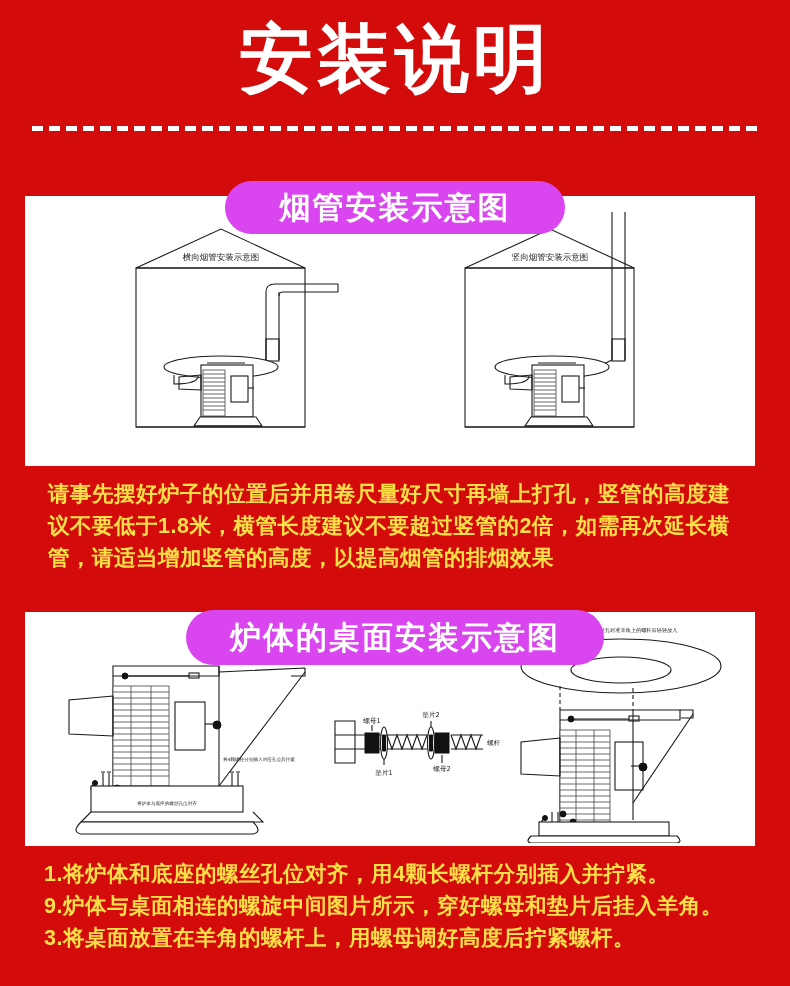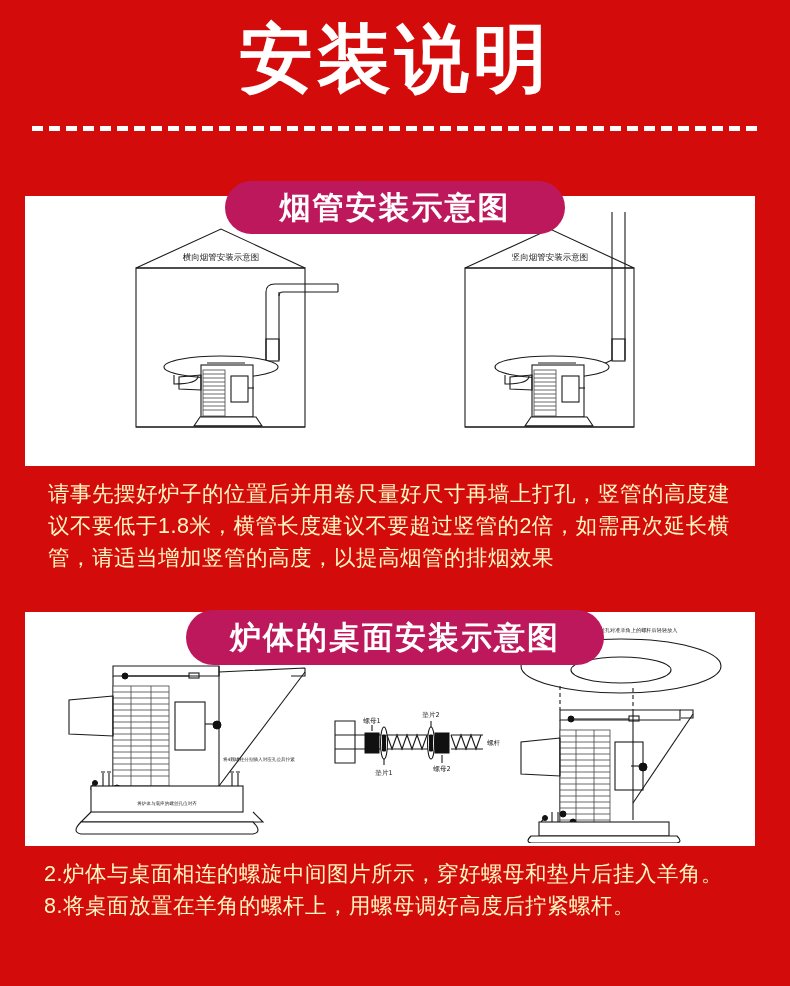--- a/index.html
+++ b/index.html
@@ -53,43 +53,44 @@
     position: absolute;
     background: #ffffff;
     overflow: hidden;
   }
   #panel-flue  { left: 25px; top: 196px; width: 730px; height: 270px; }
   #panel-table { left: 25px; top: 612px; width: 730px; height: 234px; }
 
   
   .badge {
     position: absolute;
-    background: #be185d;
+    background: #d946ef;
     color: #ffffff;
     border-radius: 40px;
     font-size: 31px;
     font-weight: bold;
     letter-spacing: 2px;
     text-align: center;
     white-space: nowrap;
     display: flex;
     align-items: center;
     justify-content: center;
     z-index: 5;
   }
   #badge-flue  { left: 225px; top: 181px; width: 340px; height: 53px; }
   #badge-table { left: 186px; top: 610px; width: 418px; height: 55px; }
 
   
   .para {
     position: absolute;
-    color: #fef9c3;
+    color: #fde047;
     font-size: 21.5px;
     line-height: 32px;
     letter-spacing: 0.5px;
+    font-weight: bold;
   }
   #para-flue  { left: 48px; top: 478px; width: 700px; }
   #para-steps { left: 44px; top: 858px; width: 712px; }
   #para-steps div { white-space: nowrap; }
 
   
   .diagram { position: absolute; }
   svg { display: block; }
   .ln   { fill: none; stroke: #1a1a1a; stroke-width: 1.1; }
   .lnw  { fill: #ffffff; stroke: #1a1a1a; stroke-width: 1.1; }
@@ -312,17 +313,18 @@
 
         <rect class="lnw" x="36" y="204" width="130" height="14"></rect>
         <path class="lnw" d="M28,218 q-6,6 0,7 h146 q6,-1 0,-7 Z"></path>
       </svg>
     </div>
   </div>
 
   <div class="badge" id="badge-table">炉体的桌面安装示意图</div>
 
   <div class="para" id="para-steps">
-    <div>2.炉体与桌面相连的螺旋中间图片所示，穿好螺母和垫片后挂入羊角。</div>
-    <div>8.将桌面放置在羊角的螺杆上，用螺母调好高度后拧紧螺杆。</div>
+    <div>1.将炉体和底座的螺丝孔位对齐，用4颗长螺杆分别插入并拧紧。</div>
+    <div>9.炉体与桌面相连的螺旋中间图片所示，穿好螺母和垫片后挂入羊角。</div>
+    <div>3.将桌面放置在羊角的螺杆上，用螺母调好高度后拧紧螺杆。</div>
   </div>
 
 </div>
 
 </body></html>

